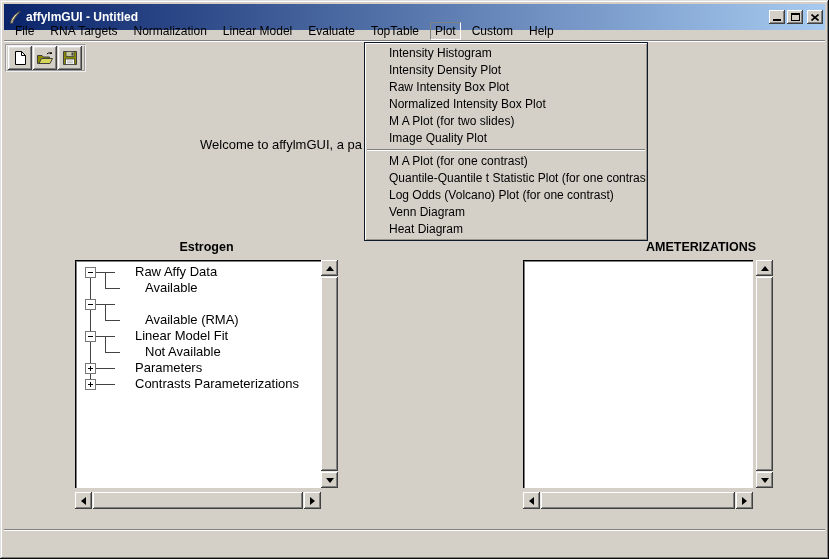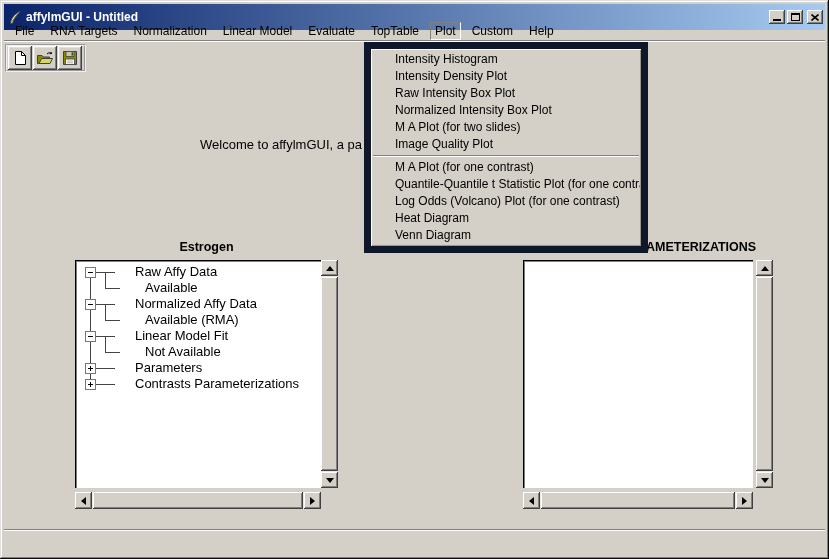--- a/index.html
+++ b/index.html
@@ -43,21 +43,21 @@
   .tbtn{
     width:24px;height:24px;margin:0 1px 0 0;background:#d4d0c8;
     box-shadow:inset -1px -1px #404040, inset 1px 1px #fff, inset -2px -2px #808080, inset 2px 2px #dfdfdf;
     display:flex;align-items:center;justify-content:center;
   }
   
   #welcome{position:absolute;left:200px;top:137px;font-size:13px;color:#000;white-space:nowrap;z-index:1;}
   
   #plotmenu{
     position:absolute;left:364px;top:42px;width:284px;z-index:50;
-    background:#d4d0c8;border:7px solid #0f172a;
+    background:#d4d0c8;border:1px solid #0f172a;
     box-shadow:inset 1px 1px #fff, inset -1px -1px #9a968c;
     padding:2px 1px;
   }
   .menu-item{
     height:17px;line-height:17px;padding-left:23px;font-size:12px;
     white-space:nowrap;overflow:hidden;color:#000;
   }
   .menu-item.highlight{background:var(--menu_highlight,#0a246a);color:var(--menu_highlight_text,#fff);}
   .menu-sep{height:2px;margin:2px 1px;box-shadow:inset 0 1px #808080, inset 0 -1px #fff;}
   
@@ -200,21 +200,20 @@
           <div class="h"></div>
           <div class="v"></div>
         </div>
       <div class="pm plus" style="top:117px;">
           <div class="h"></div>
           <div class="v"></div>
         </div>
 
       <div class="trow" style="left:50px;top:2px;">Raw Affy Data</div>
       <div class="trow" style="left:60px;top:18px;">Available</div>
-      <div class="trow" style="left:50px;top:34px;">Normalized Affy Data</div>
       <div class="trow" style="left:60px;top:50px;">Available (RMA)</div>
       <div class="trow" style="left:50px;top:66px;">Linear Model Fit</div>
       <div class="trow" style="left:60px;top:82px;">Not Available</div>
       <div class="trow" style="left:50px;top:98px;">Parameters</div>
       <div class="trow" style="left:50px;top:114px;">Contrasts Parameterizations</div>
     </div>
   </div>
 
   <div class="vsb" style="left:321px;top:260px;height:228px;">
     <div class="sbtn">
@@ -265,17 +264,17 @@
     <div class="menu-item">Intensity Histogram</div>
     <div class="menu-item">Intensity Density Plot</div>
     <div class="menu-item">Raw Intensity Box Plot</div>
     <div class="menu-item">Normalized Intensity Box Plot</div>
     <div class="menu-item">M A Plot (for two slides)</div>
     <div class="menu-item">Image Quality Plot</div>
     <div class="menu-sep"></div>
     <div class="menu-item">M A Plot (for one contrast)</div>
     <div class="menu-item">Quantile-Quantile t Statistic Plot (for one contrast)</div>
     <div class="menu-item">Log Odds (Volcano) Plot (for one contrast)</div>
+    <div class="menu-item">Venn Diagram</div>
     <div class="menu-item">Heat Diagram</div>
-    <div class="menu-item">Venn Diagram</div>
   </div>
 
 </div>
 
 </body></html>

